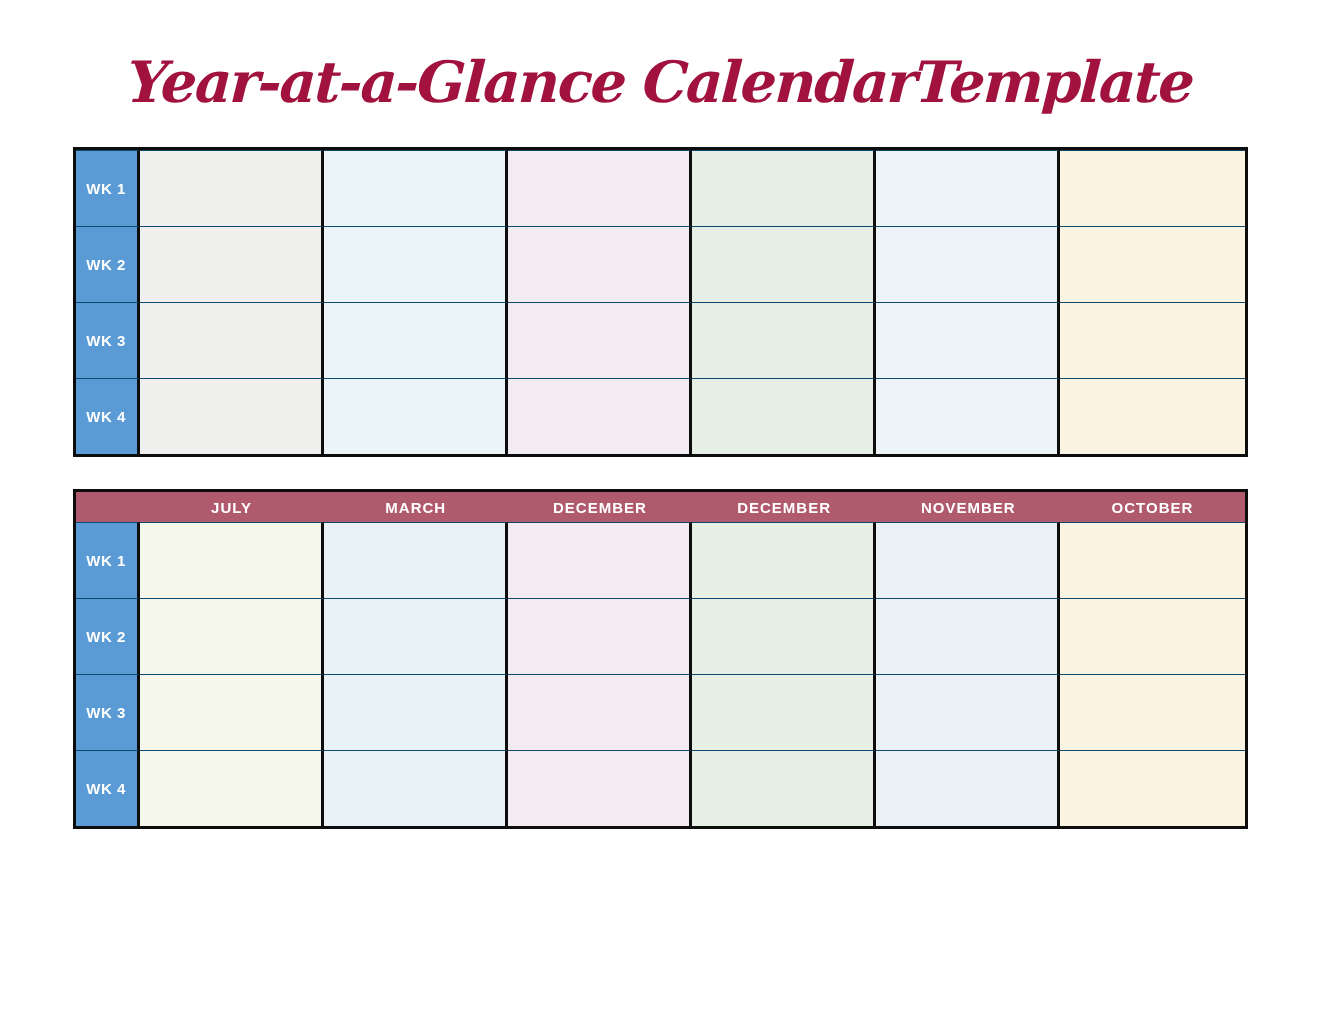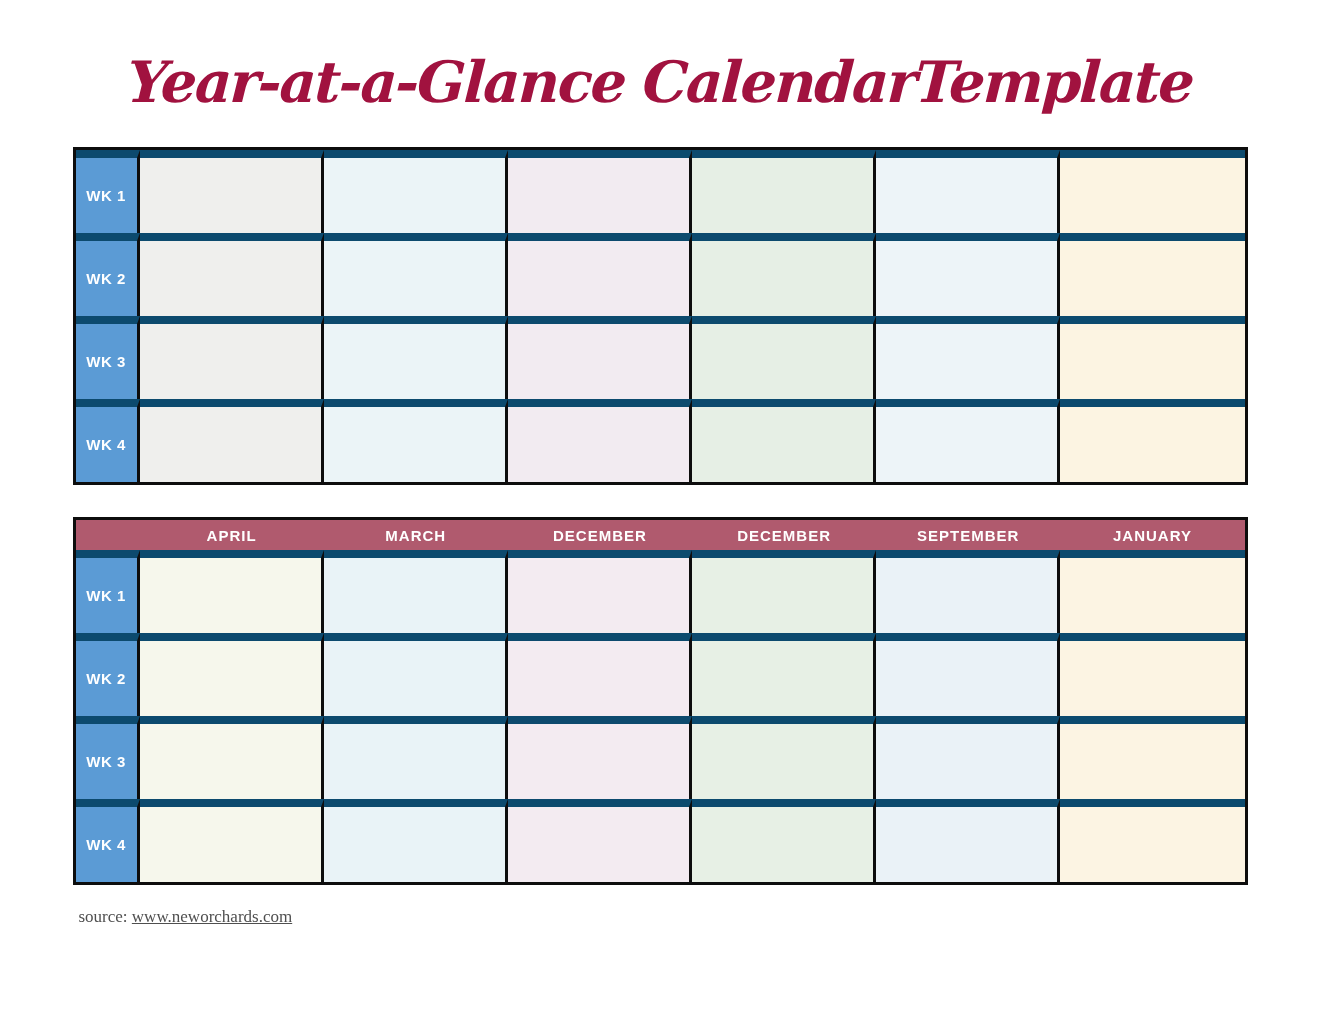--- a/index.html
+++ b/index.html
@@ -42,21 +42,21 @@
     font-weight: bold;
     font-size: 15px;
     letter-spacing: 1px;
   }
   .body-grid {
     display: grid;
     grid-template-columns: 64px repeat(6, 1fr);
   }
   .cell {
     height: 75px;
-    border-top: 8px solid #0c4a6e;
+    border-top: 1px solid #0c4a6e;
     border-right: 3px solid #0d0d0d;
     box-sizing: content-box;
   }
   .body-grid .cell:nth-child(7n) { border-right: none; }
   .wk-cell {
     display: flex;
     align-items: center;
     justify-content: center;
     color: #ffffff;
     font-weight: bold;
@@ -115,26 +115,26 @@
       <div class="cell" style="background-color: rgb(242, 235, 241);"></div>
       <div class="cell" style="background-color: rgb(230, 239, 229);"></div>
       <div class="cell" style="background-color: rgb(237, 244, 248);"></div>
       <div class="cell" style="background-color: rgb(252, 244, 226);"></div>
     </div>
   </div>
 
   <div class="cal-table second">
     <div class="month-row" style="background-color: rgb(176, 90, 110);">
       <div class="corner-spacer"></div>
-      <div class="month-label">APRIL</div>
+      <div class="month-label">JULY</div>
       <div class="month-label">MARCH</div>
       <div class="month-label">DECEMBER</div>
       <div class="month-label">DECEMBER</div>
-      <div class="month-label">SEPTEMBER</div>
-      <div class="month-label">JANUARY</div>
+      <div class="month-label">NOVEMBER</div>
+      <div class="month-label">OCTOBER</div>
     </div>
     <div class="body-grid">
 
       <div class="cell wk-cell" style="background-color: rgb(91, 155, 213);">WK 1</div>
       <div class="cell" style="background-color: rgb(246, 247, 236);"></div>
       <div class="cell" style="background-color: rgb(233, 243, 247);"></div>
       <div class="cell" style="background-color: rgb(243, 235, 241);"></div>
       <div class="cell" style="background-color: rgb(231, 240, 229);"></div>
       <div class="cell" style="background-color: rgb(234, 242, 247);"></div>
       <div class="cell" style="background-color: rgb(252, 244, 227);"></div>
@@ -158,18 +158,14 @@
       <div class="cell wk-cell" style="background-color: rgb(91, 155, 213);">WK 4</div>
       <div class="cell" style="background-color: rgb(246, 247, 236);"></div>
       <div class="cell" style="background-color: rgb(233, 243, 247);"></div>
       <div class="cell" style="background-color: rgb(243, 235, 241);"></div>
       <div class="cell" style="background-color: rgb(231, 240, 229);"></div>
       <div class="cell" style="background-color: rgb(234, 242, 247);"></div>
       <div class="cell" style="background-color: rgb(252, 244, 227);"></div>
     </div>
   </div>
 
-  <div class="source-line">
-    <span>source:</span>
-    <a>www.neworchards.com</a>
-  </div>
 
 </div>
 
 </body></html>

